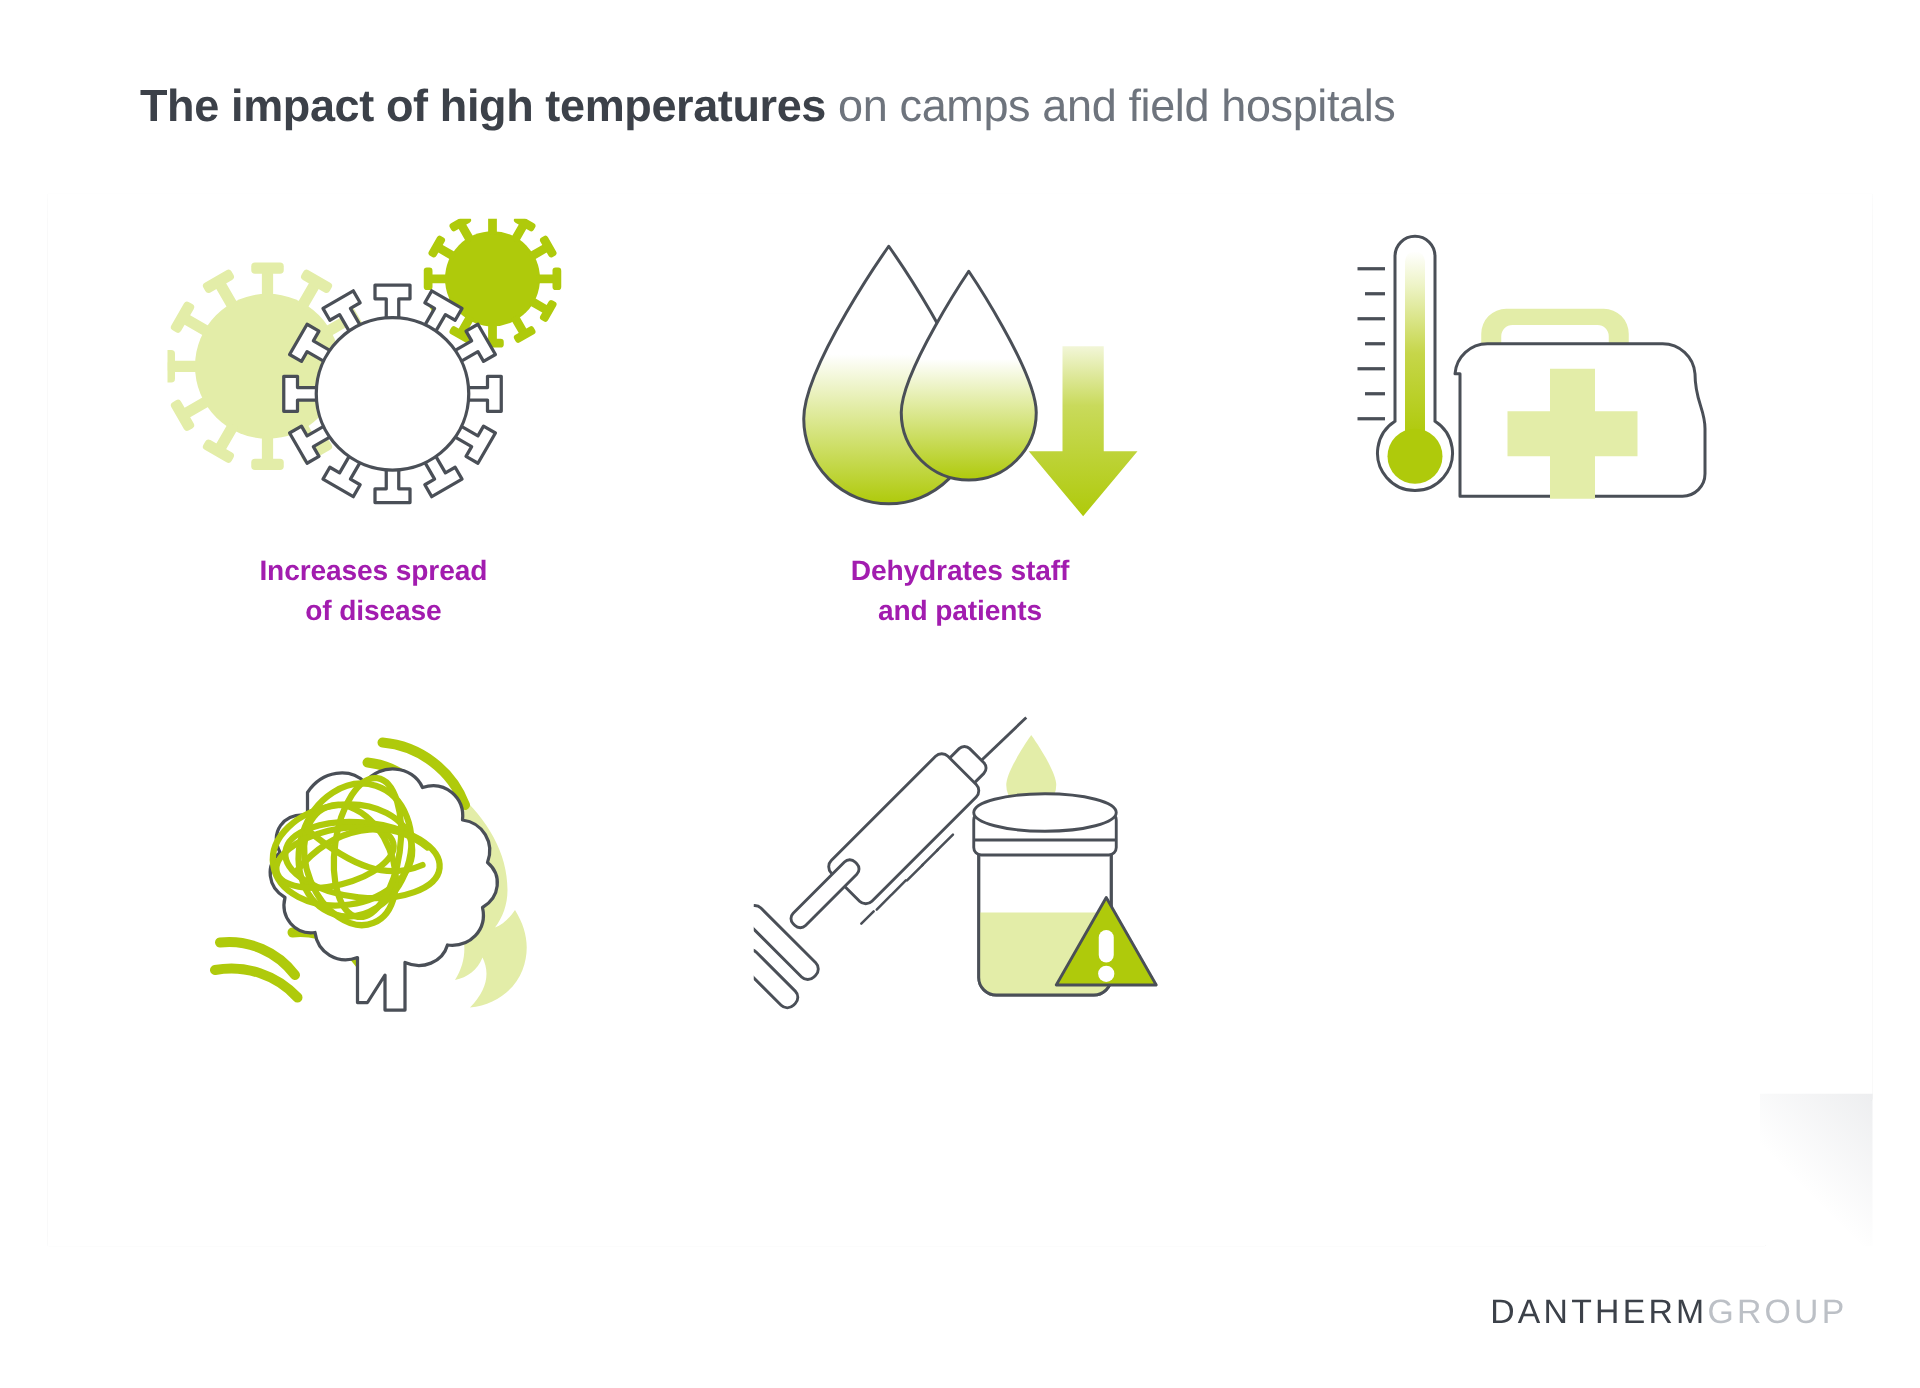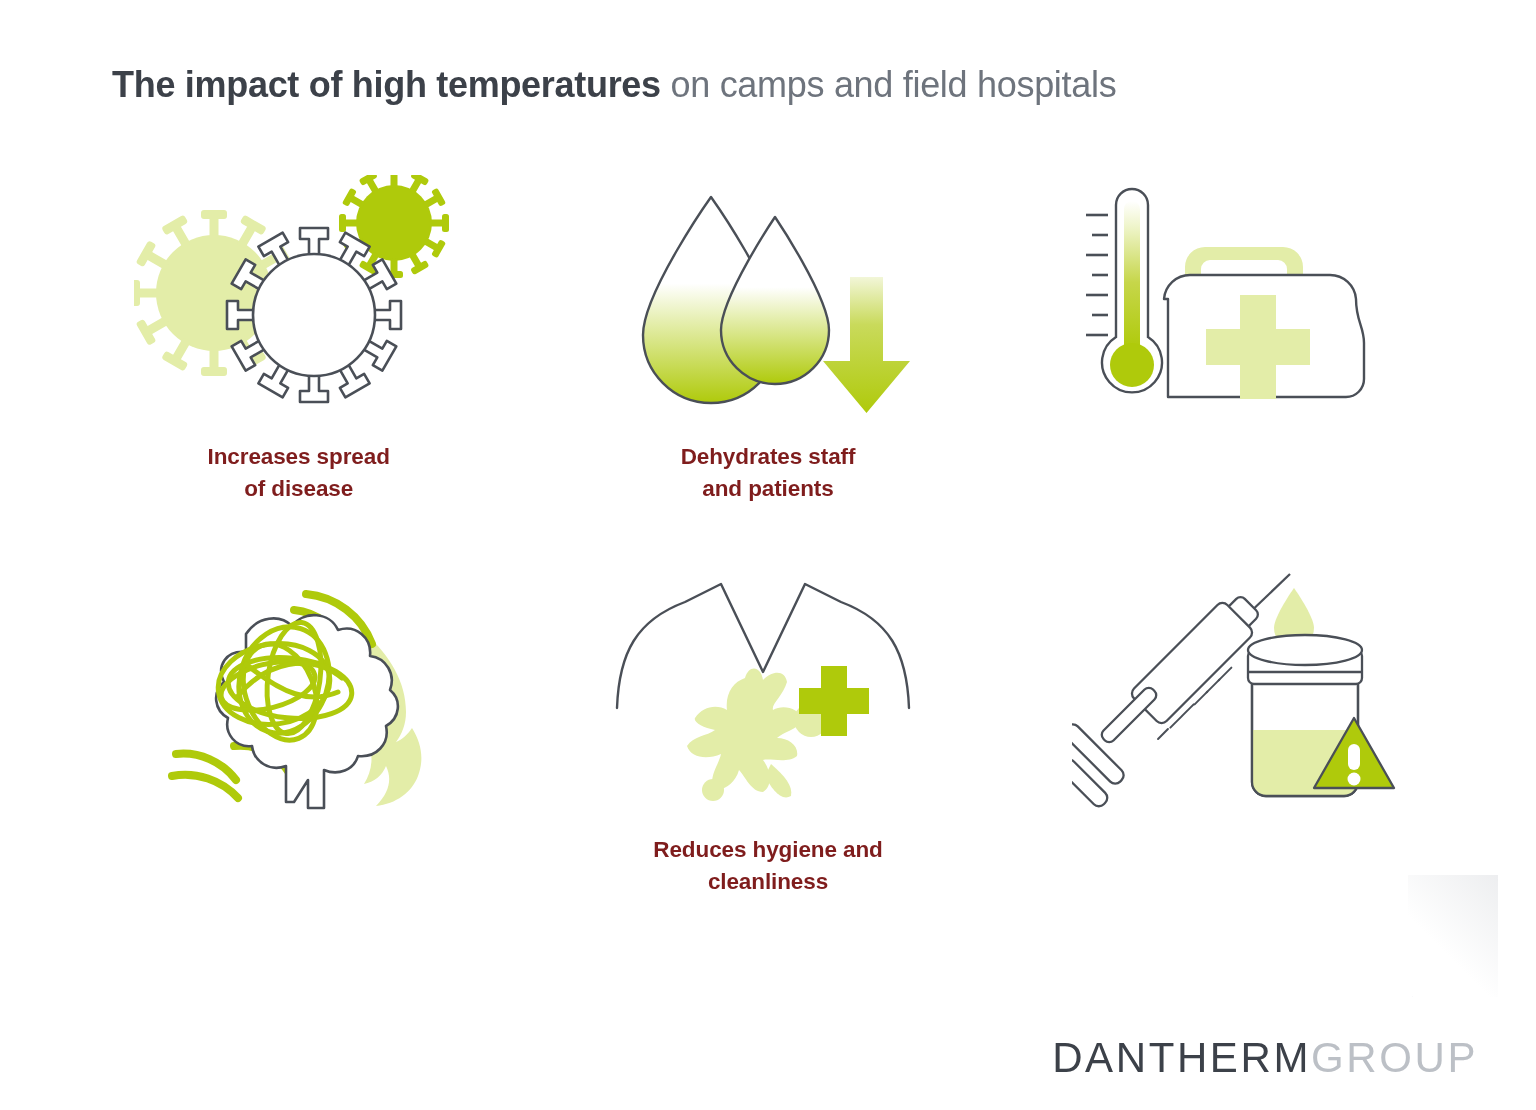--- a/index.html
+++ b/index.html
@@ -90,34 +90,34 @@
     height: 262px;
     display: flex;
     align-items: center;
     justify-content: center;
   }
   .icon-box svg { display: block; }
   .cell-label {
     margin-top: 6px;
     font-size: 22.5px;
     font-weight: 700;
-    color: #7f1d1d;
+    color: #a21caf;
     text-align: center;
     line-height: 1.42;
     letter-spacing: -0.1px;
     max-width: 330px;
     white-space: pre-line;
   }
 
   
   .logo {
     position: absolute;
     right: 58px;
     top: 1034px;
-    font-size: 42px;
+    font-size: 27px;
     letter-spacing: 2.6px;
     font-weight: 400;
     white-space: nowrap;
   }
   .logo .dark { color: #3c4149; }
   .logo .grey { color: #bcc0c6; }
 </style>
 </head>
 <body>
 
@@ -406,43 +406,20 @@
               <ellipse cx="146" cy="124" rx="34" ry="50" transform="rotate(-22 146 124)"></ellipse>
               <ellipse cx="160" cy="110" rx="26" ry="56" transform="rotate(8 160 110)"></ellipse>
               <ellipse cx="134" cy="118" rx="48" ry="22" transform="rotate(-14 134 118)"></ellipse>
               <path d="M104 128 c28 -34 72 -44 104 -18"></path>
               <path d="M112 96 c36 30 64 40 92 28"></path>
             </g>
           </svg>
         </div>
       </div>
 
-      <div class="cell">
-        <div class="icon-box">
-          <svg width="330" height="258" viewBox="0 0 330 258" aria-hidden="true">
-
-            <g>
-              <path d="M14 140 C16 84 34 52 82 34 L118 16 L160 104 L202 16 L238 34 C286 52 304 84 306 140" fill="none" stroke="#4a4f57" stroke-width="2.4" stroke-linejoin="round" stroke-linecap="round"></path>
-            </g>
-
-            <g fill="#E3EDA8">
-              <path d="M92 150 c8 -12 22 -14 32 -8 c-2 -16 6 -28 18 -32 c4 -14 16 -12 18 2 c10 -10 22 -10 24 2 c-4 14 -16 22 -14 28 c10 -6 26 -2 30 10 c-6 10 -20 12 -26 18 c12 0 22 8 20 18 c-10 8 -26 2 -34 4 c8 10 10 26 0 32 c-12 0 -18 -16 -24 -22 c-4 14 -16 22 -26 18 c-4 -12 6 -24 8 -34 c-14 6 -30 4 -34 -8 c6 -10 20 -10 28 -16 c-12 -2 -22 -8 -20 -12 z"></path>
-              <circle cx="208" cy="152" r="17"></circle>
-              <circle cx="110" cy="222" r="11"></circle>
-              <path d="M168 196 c14 12 22 22 20 32 c-10 6 -20 -8 -26 -20 z"></path>
-            </g>
-
-            <g>
-              <path d="M218 98 h26 v22 h22 v26 h-22 v22 h-26 v-22 h-22 v-26 h22 z" fill="#AFCA0B"></path>
-            </g>
-          </svg>
-        </div>
-        <div class="cell-label">Reduces hygiene and
-cleanliness</div>
-      </div>
 
       <div class="cell">
         <div class="icon-box">
           <svg width="330" height="258" viewBox="0 0 330 258" aria-hidden="true">
 
             <g stroke="#4a4f57" stroke-width="2.3" fill="#ffffff" stroke-linejoin="round">
 
               <line x1="172" y1="50" x2="218" y2="6" stroke-width="2.3"></line>
 
               <rect x="146" y="36" width="38" height="28" rx="6" transform="rotate(-45 165 50)"></rect>

